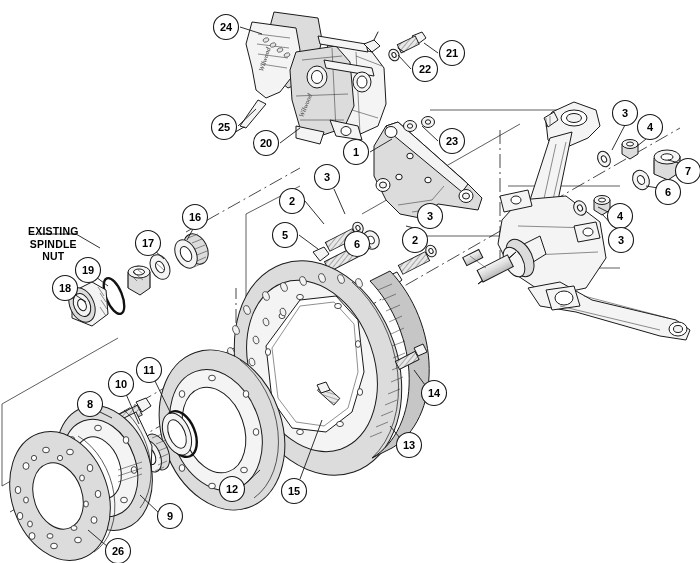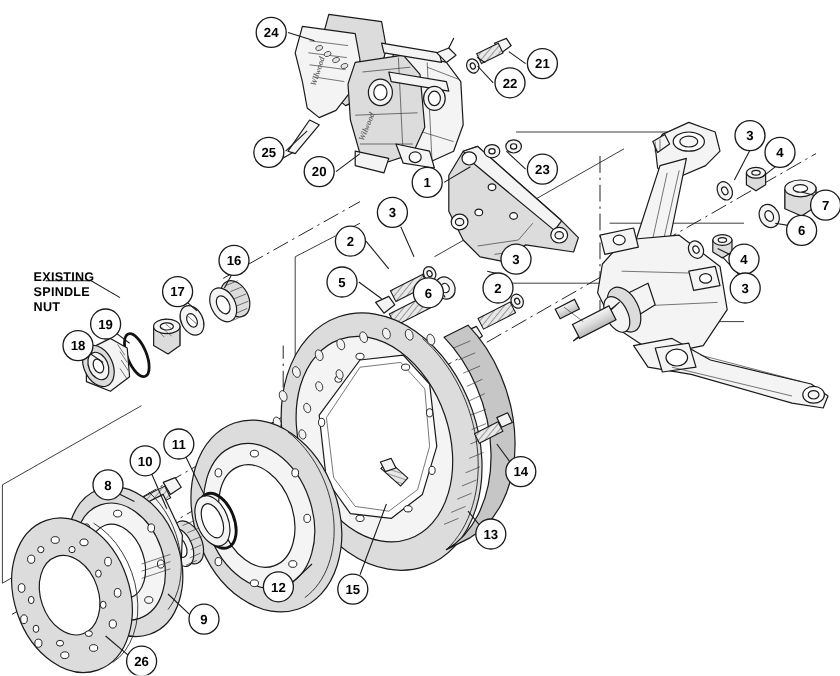--- a/index.html
+++ b/index.html
@@ -2,21 +2,21 @@
 <html><head>
 <meta charset="utf-8">
 <title>Exploded Assembly Diagram</title>
 <style>
   html,body{margin:0;padding:0;background:#ffffff;}
   body{width:700px;height:563px;overflow:hidden;
        font-family:"Liberation Sans","DejaVu Sans",sans-serif;}
   #stage{position:relative;width:700px;height:563px;background:#fff;}
   #art{position:absolute;left:0;top:0;width:700px;height:563px;}
   .note{position:absolute;font-size:10.5px;line-height:12.5px;
-        font-weight:700;color:#000;letter-spacing:.2px;white-space:pre;}
+        font-weight:700;color:#000;letter-spacing:.2px;white-space:pre;text-align:center;}
 </style>
 </head>
 <body>
 
 <div id="stage">
 
   <svg id="art" viewBox="0 0 700 563">
     <defs>
       <style>
         .ln   { fill:none; stroke:#1a1a1a; stroke-width:1; stroke-linejoin:round; stroke-linecap:round; }

